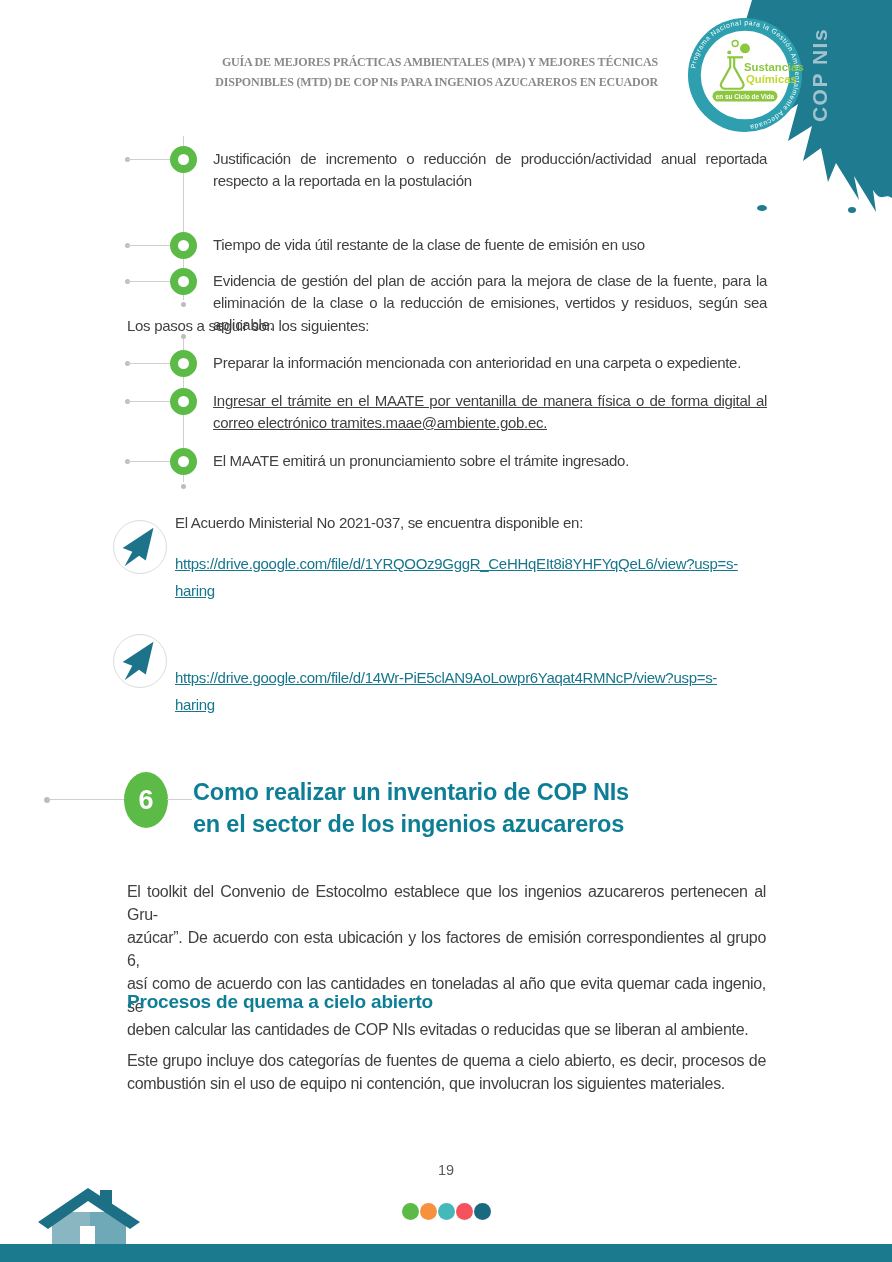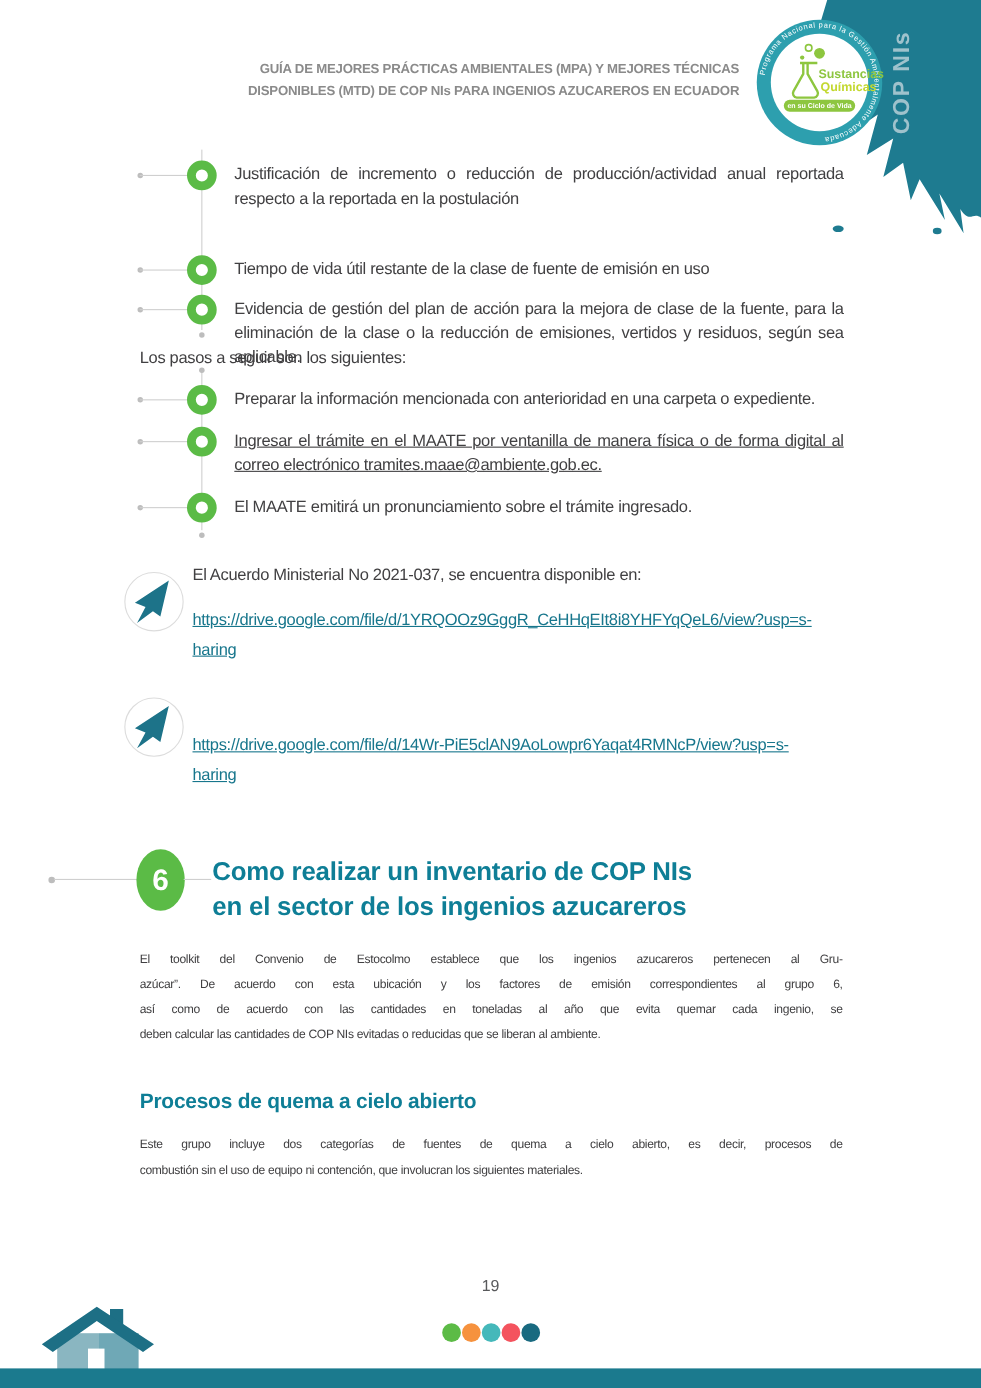--- a/index.html
+++ b/index.html
@@ -4,23 +4,23 @@
 <style>
   html,body { margin:0; padding:0; background:#e9e9e9; }
   .page {
     position:relative; width:892px; height:1262px; margin:0 auto;
     background:#ffffff; overflow:hidden;
     font-family:"Liberation Sans", sans-serif; color:#414042;
   }
 
   
   .header-title {
-    position:absolute; top:52px; right:220px; text-align:right;
+    position:absolute; top:52px; right:234px; text-align:right;
     font-size:12px; font-weight:bold; color:#8a8a8a;
-    line-height:20px; letter-spacing:-0.2px; white-space:nowrap;
+    line-height:20px; letter-spacing:-0.2px; white-space:nowrap;font-family:Liberation Serif, serif;
   }
   .brush-svg { position:absolute; top:0; right:0; width:160px; height:215px; }
   .cop-tab {
     position:absolute; left:770px; top:63px; width:100px; height:24px;
     line-height:24px; text-align:center; transform:rotate(-90deg);
     color:#9fc2cc; font-weight:bold; font-size:21px; letter-spacing:1.5px;
     white-space:nowrap;
   }
   .logo-svg { position:absolute; left:686px; top:16px; width:118px; height:118px; }
 
@@ -56,22 +56,22 @@
                border-radius:50%; background:#bdbdbd; }
   .sec-line1 { position:absolute; left:49px; top:27px; width:77px; height:1px; background:#cfcfcf; }
   .sec-line2 { position:absolute; left:167px; top:27px; width:25px; height:1px; background:#cfcfcf; }
   .sec-num   { position:absolute; left:124px; top:0; width:44px; height:56px;
                border-radius:50%; background:#5bbb46; color:#fff; font-size:27px;
                font-weight:bold; text-align:center; line-height:56px; }
   .sec-title { position:absolute; left:193px; top:4px; font-size:23.5px; font-weight:bold;
                color:#0e7e96; line-height:32px; letter-spacing:-0.2px; }
 
   
-  .para { position:absolute; left:127px; width:639px; font-size:11px;
-          line-height:23px; letter-spacing:-0.3px; }
+  .para { position:absolute; left:127px; width:639px; font-size:16px;
+          line-height:23px; letter-spacing:-0.3px;margin-top:19px; }
   .jline { text-align:justify; text-align-last:justify; }
   .jlast { text-align:left; }
   .subhead { position:absolute; left:127px; top:991px; font-size:19px; font-weight:bold;
              color:#0e7e96; letter-spacing:-0.2px; }
 
   
   .pagenum { position:absolute; top:1162px; left:0; width:100%; text-align:center;
              font-size:14.5px; color:#58595b; }
   .dots-row { position:absolute; top:1203px; left:0; width:100%; display:flex;
               justify-content:center; gap:1px; }

